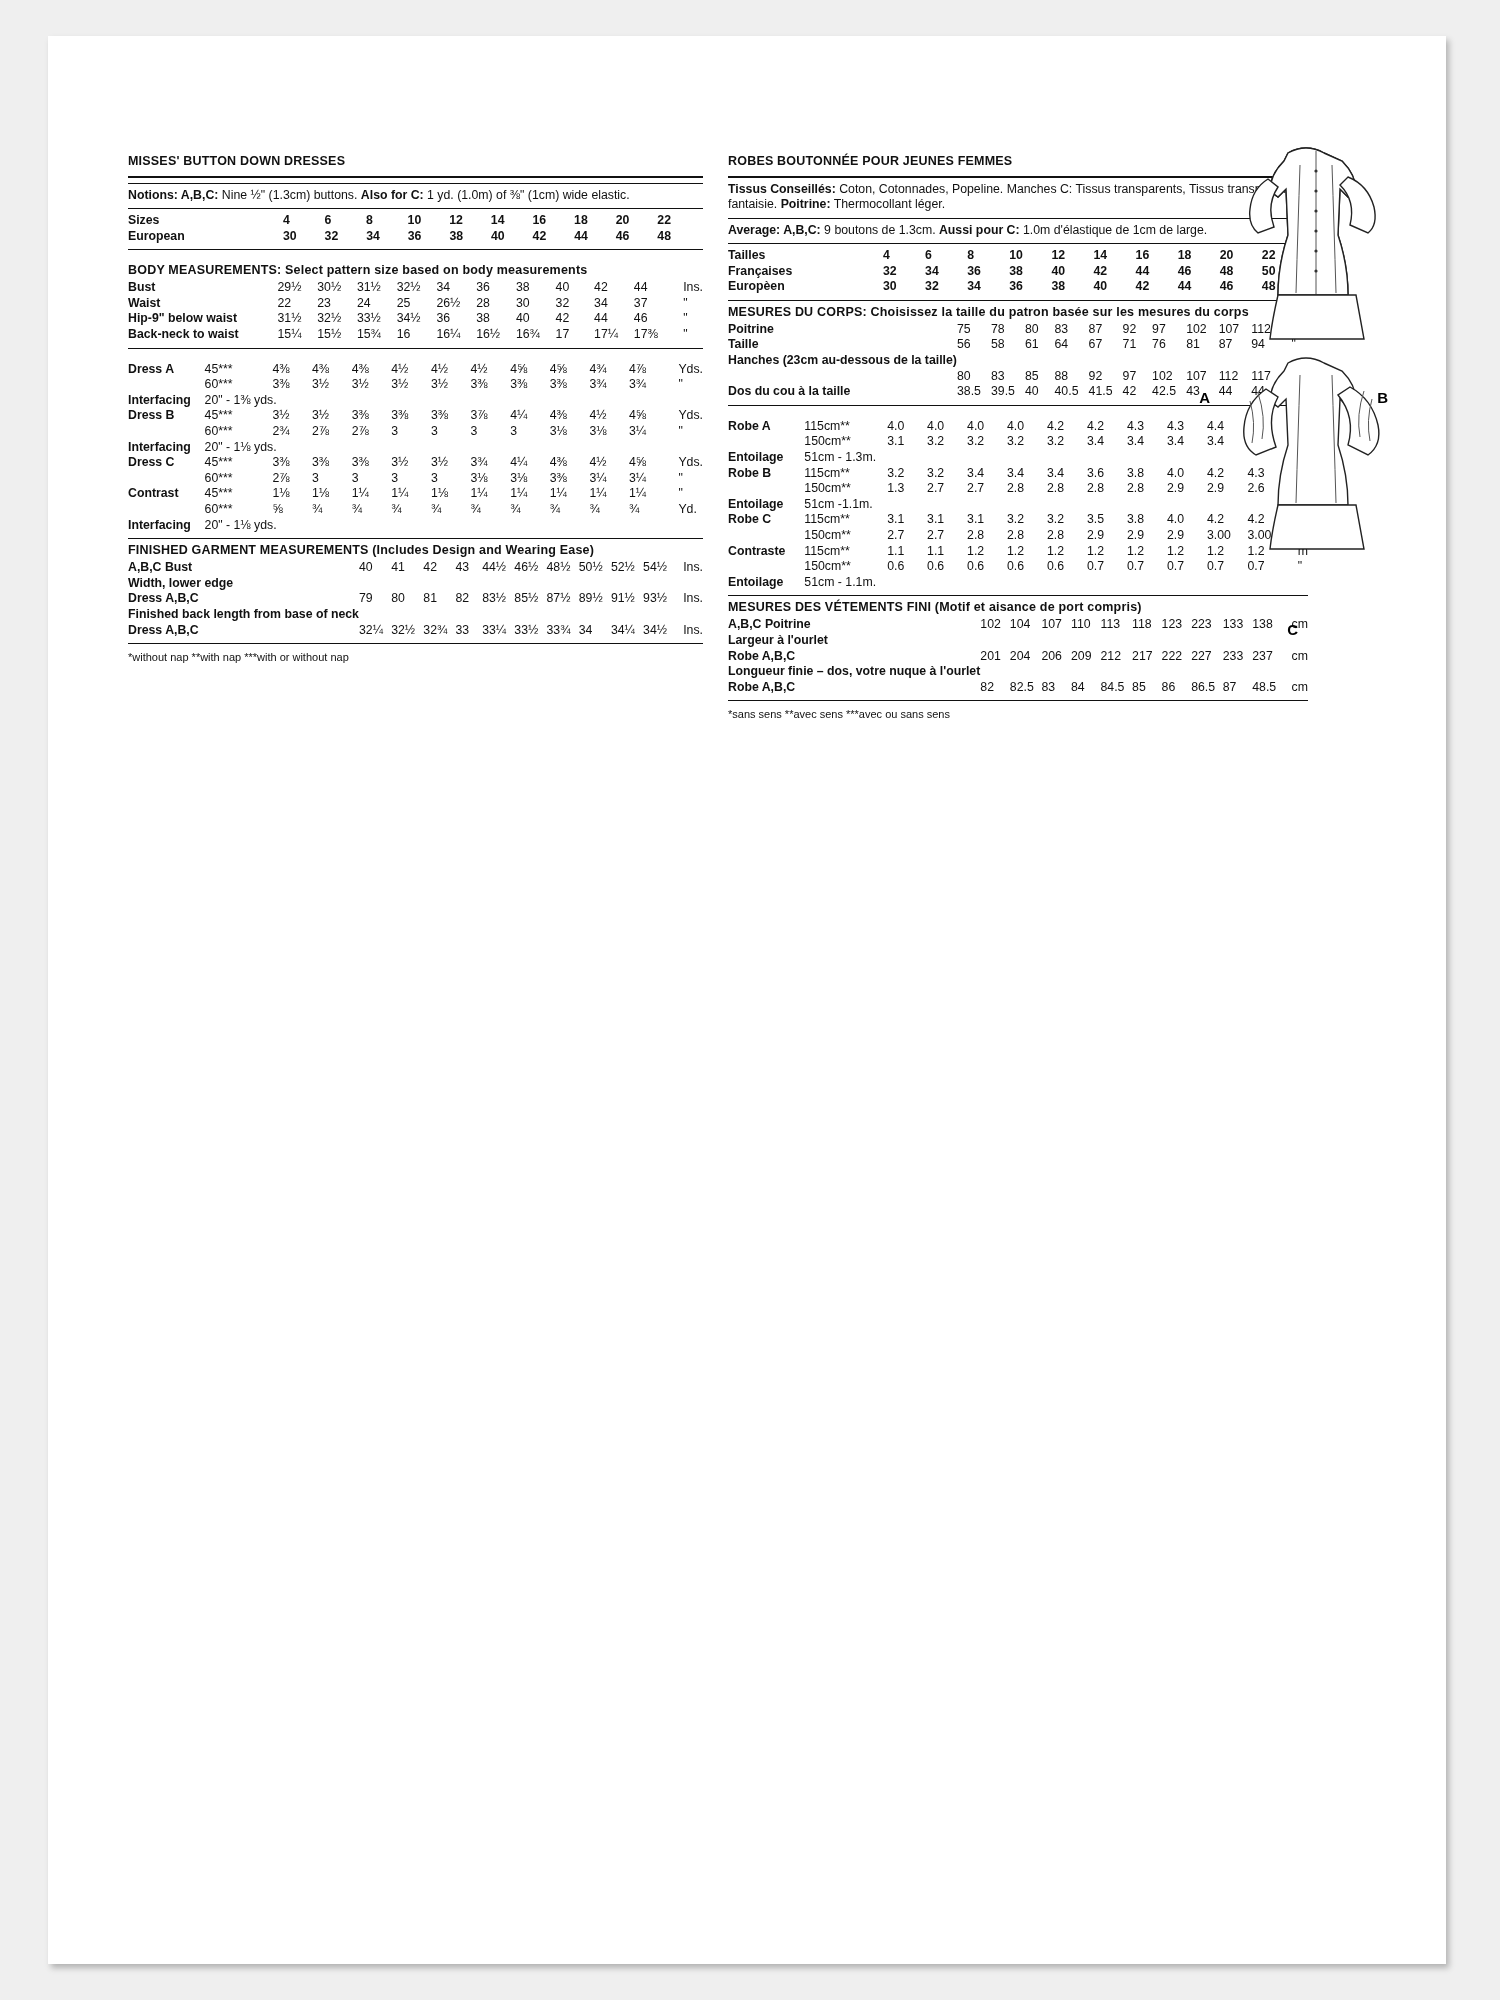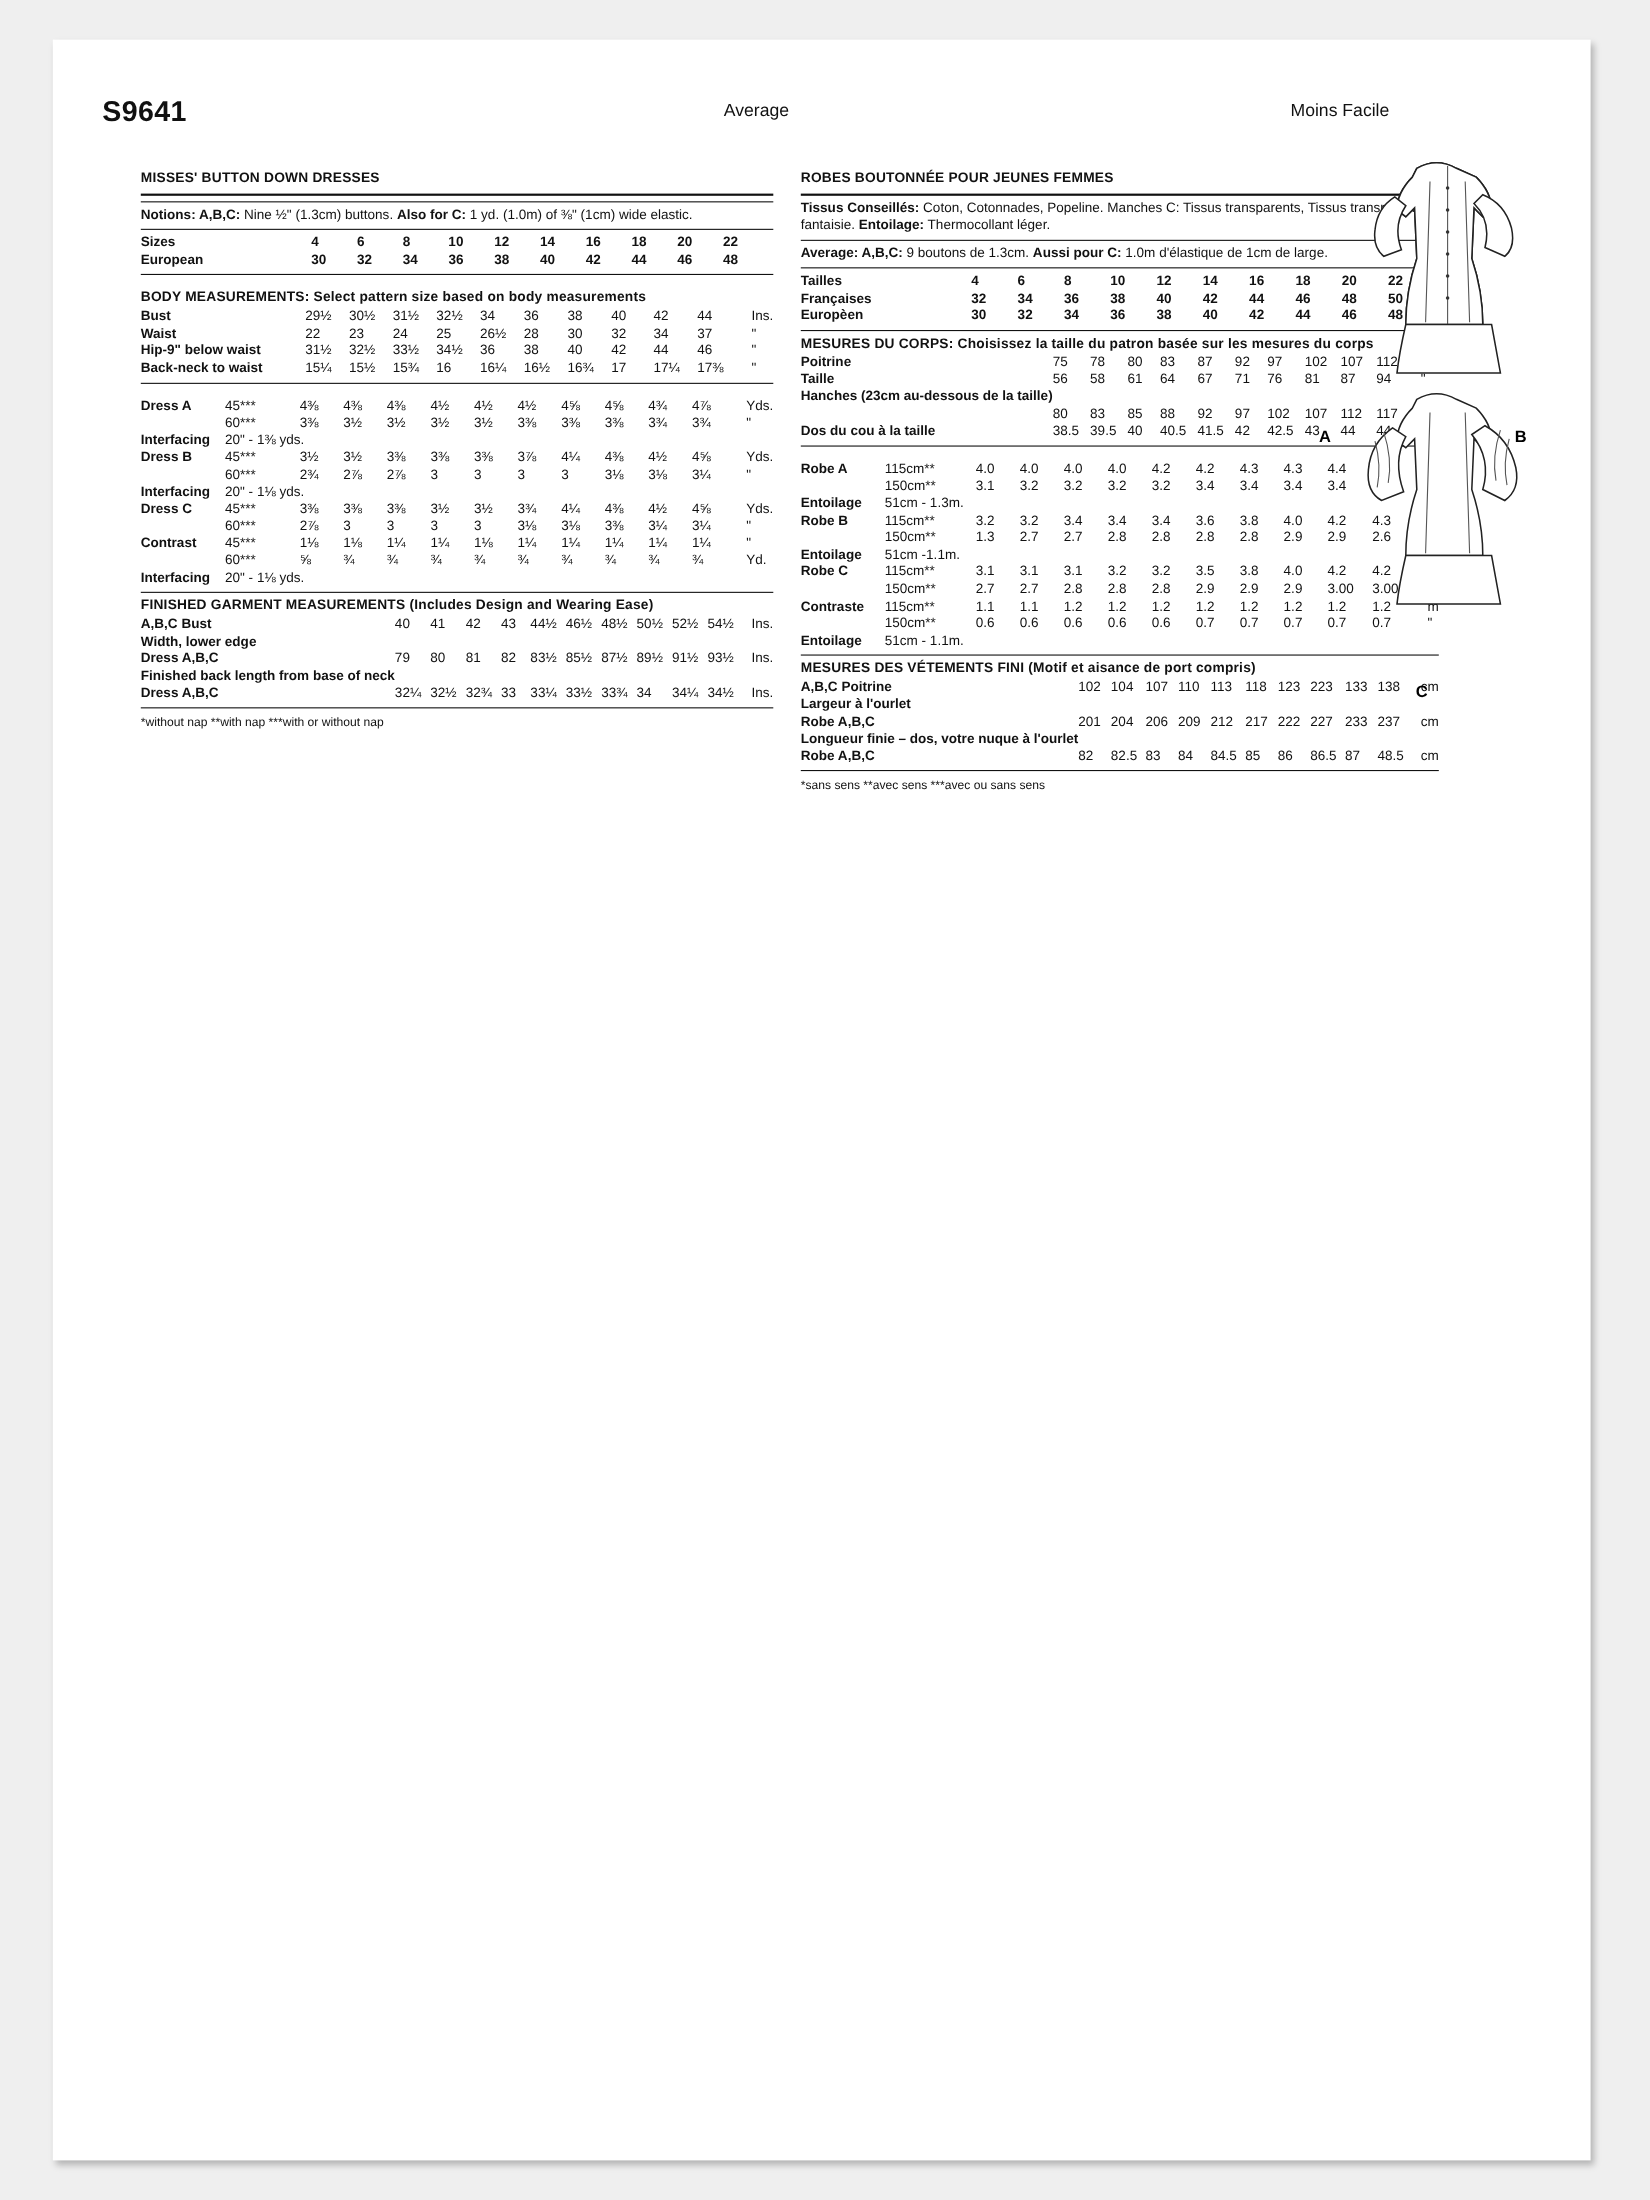--- a/index.html
+++ b/index.html
@@ -39,25 +39,20 @@
   .fig{fill:#fff;stroke:#222;stroke-width:1.4;}
   .figline{fill:none;stroke:#555;stroke-width:1;}
   .shade{fill:#e9e9e9;stroke:none;}
 </style>
 </head>
 <body>
 
 <div class="page">
   <div class="sheet">
 
-    <div class="hdr">
-      <div class="code">S9641</div>
-      <div class="avg">Average</div>
-      <div class="moins">Moins Facile</div>
-    </div>
 
     <div class="colL">
       <div class="ttl">MISSES' BUTTON DOWN DRESSES</div>
       <div class="hrule"></div>
       <div class="hrule2"></div>
       <p class="txt">
         <b>Notions: A,B,C:</b><span> Nine ½" (1.3cm) buttons. </span><b>Also for C:</b><span> 1 yd. (1.0m) of ⅜" (1cm) wide elastic.</span>
       </p>
       <div class="hrule2"></div>
       <table>
@@ -384,21 +379,21 @@
           </tbody>
         </table>
       <div class="hrule2"></div>
       <div class="foot">*without nap   **with nap   ***with or without nap</div>
     </div>
 
     <div class="colR">
       <div class="ttl">ROBES BOUTONNÉE POUR JEUNES FEMMES</div>
       <div class="hrule"></div>
       <p class="txt">
-        <b>Tissus Conseillés:</b><span> Coton, Cotonnades, Popeline. Manches C: Tissus transparents, Tissus transparents fantaisie. </span><b>Entoilage:</b><span> Thermocollant léger.</span>
+        <b>Tissus Conseillés:</b><span> Coton, Cotonnades, Popeline. Manches C: Tissus transparents, Tissus transparents fantaisie. </span><b>Poitrine:</b><span> Thermocollant léger.</span>
       </p>
       <div class="hrule2"></div>
       <p class="txt">
         <b>Average: A,B,C:</b><span> 9 boutons de 1.3cm. </span><b>Aussi pour C:</b><span> 1.0m d'élastique de 1cm de large.</span>
       </p>
       <div class="hrule2"></div>
       <table>
         <tbody>
             <tr>
           <td class="lbl" style="width:155px">Tailles</td>

